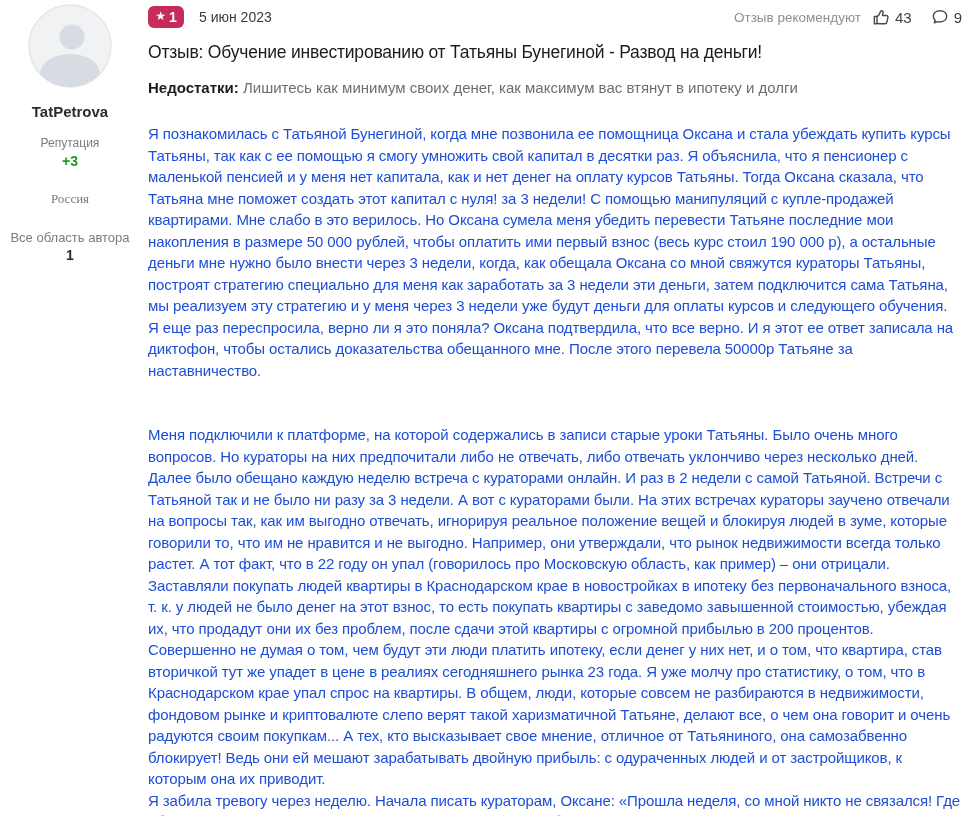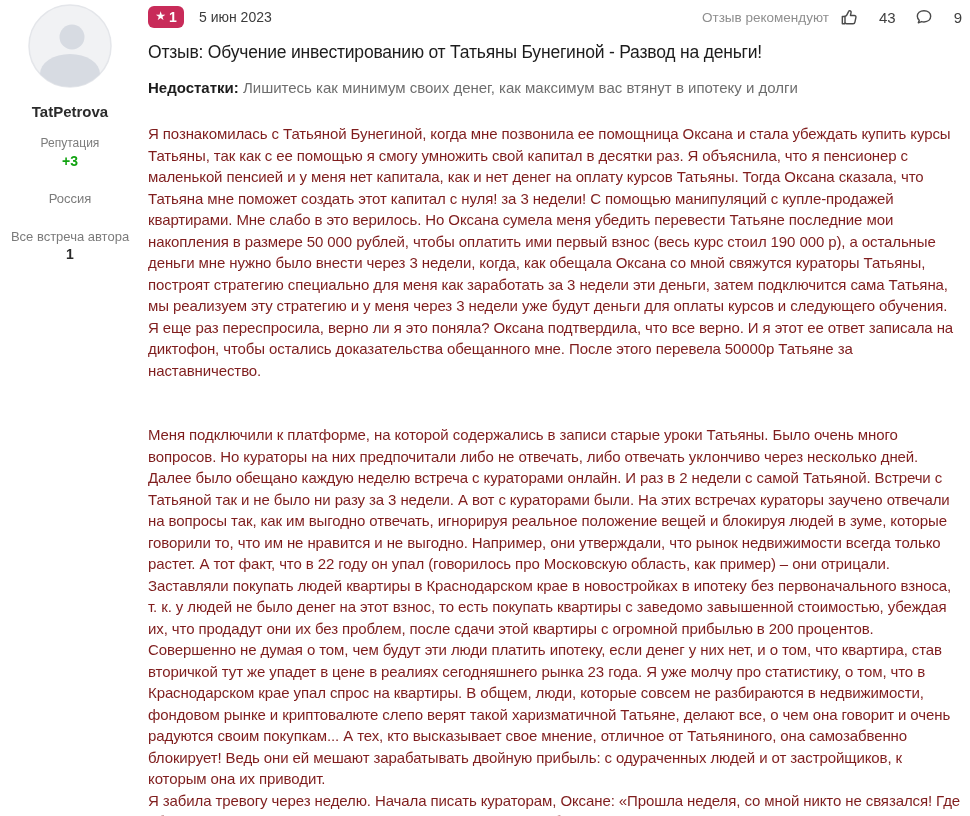--- a/index.html
+++ b/index.html
@@ -17,56 +17,56 @@
 
   
   .sidebar{
     position:absolute;left:8px;top:0;width:124px;
     display:flex;flex-direction:column;align-items:center;text-align:center;
   }
   .avatar{margin-top:4px;width:84px;height:84px;display:block;}
   .username{margin-top:15px;font-size:15px;font-weight:bold;color:#2b2b2b;}
   .side-label{margin-top:15px;font-size:12px;color:#7b7b7b;line-height:16px;}
   .rep-value{margin-top:2px;font-size:14px;font-weight:bold;color:var(--green);}
-  .country{margin-top:22px;font-size:13px;color:#7b7b7b;}
+  .country{margin-top:22px;font-size:13px;color:#7b7b7b;font-family:Liberation Serif, serif;}
   .all-reviews{margin-top:23px;font-size:13px;color:#7b7b7b;line-height:16px;}
   .all-reviews-count{margin-top:1px;font-size:14px;font-weight:bold;color:#2b2b2b;}
 
   
   .main{position:absolute;left:148px;top:0;width:814px;}
   .meta-row{
     margin-top:5px;height:24px;
     display:flex;align-items:center;
   }
   .rating-badge{
     display:inline-flex;align-items:center;justify-content:center;gap:3px;
     width:36px;height:22px;border-radius:6px;background:var(--badge);
     color:#fff;font-size:14px;font-weight:bold;flex:0 0 auto;
   }
   .rating-badge .star{font-size:12px;line-height:1;position:relative;top:-1px;}
   .date{margin-left:15px;font-size:14px;color:#3b3b3b;}
   .spacer{flex:1;}
   .recommend{display:flex;align-items:center;gap:6px;justify-content:flex-end;}
   .rec-label{font-size:13.5px;color:#8f8f8f;margin-right:4px;}
-  .count-group{display:flex;align-items:center;gap:20px;cursor:pointer;}
+  .count-group{display:flex;align-items:center;gap:4px;cursor:pointer;}
   .count-group + .count-group{margin-left:12px;}
   .count-group svg{display:block;}
   .count-num{font-size:15px;color:#3f3f3f;}
 
   .title{
     margin-top:13px;font-size:17.5px;line-height:21px;font-weight:normal;color:#1c1c1c;
     letter-spacing:-0.2px;
   }
   .proscons{margin-top:15px;font-size:15px;line-height:20px;}
   .proscons .pc-label{font-weight:bold;color:#1c1c1c;}
   .proscons .pc-value{color:#6e6e6e;}
   .proscons + .proscons{margin-top:11px;}
 
   .review-text{
-    font-size:15px;line-height:21.5px;color:#7f1d1d;
+    font-size:15px;line-height:21.5px;color:#1d4ed8;
     letter-spacing:-0.1px;
   }
   .p1{margin-top:25px;}
   .p2{margin-top:43px;white-space:pre-line;}
 </style>
 </head>
 <body>
 
 <div class="page">
 
@@ -81,21 +81,21 @@
       <g clip-path="url(#avclip)" fill="#d7dbe2">
         <circle cx="44" cy="33" r="12.5"></circle>
         <ellipse cx="42" cy="70" rx="30" ry="20"></ellipse>
       </g>
     </svg>
     <div class="username">TatPetrova</div>
     <div class="side-label">Репутация</div>
     <div class="rep-value">+3</div>
     <div class="country">Россия</div>
     <div class="all-reviews">
-      <div>Все встреча автора</div>
+      <div>Все область автора</div>
       <div class="all-reviews-count">1</div>
     </div>
   </aside>
 
   <main class="main">
 
     <div class="meta-row">
       <span class="rating-badge">
         <span class="star">★</span>
         <span>1</span>

